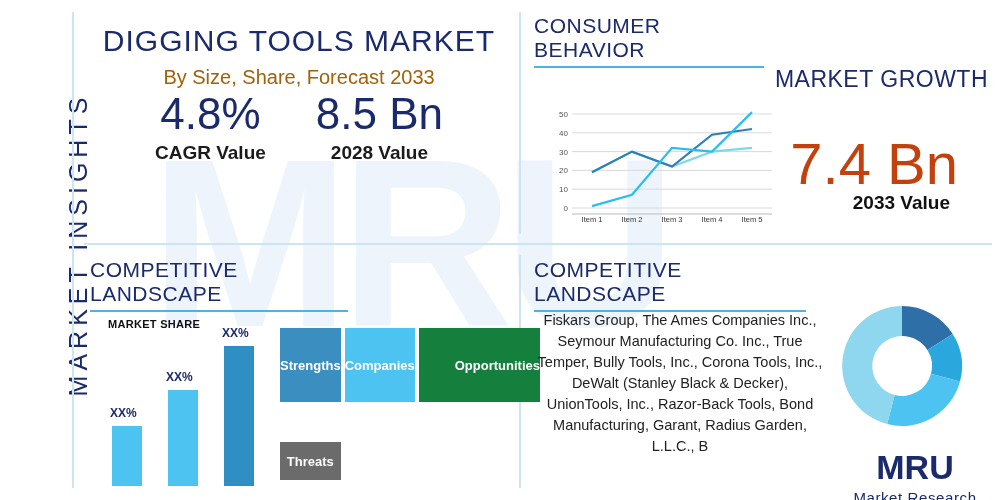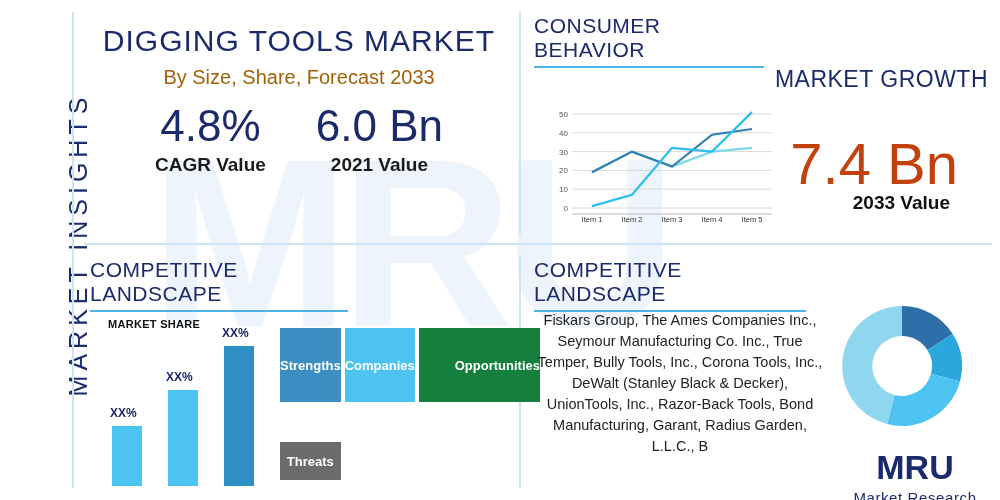--- a/index.html
+++ b/index.html
@@ -40,21 +40,21 @@
   .rail-line{
     position:absolute;left:72px;top:12px;width:2px;height:476px;background:#cfe4f2;
   }
 
   
   .tl{position:absolute;left:84px;top:12px;width:430px;height:222px;text-align:center;}
   .title{
     font-size:30px;letter-spacing:1px;color:#1b2a6b;font-weight:400;margin-top:12px;
   }
   .subtitle{font-size:20px;color:#a16207;margin-top:8px;font-weight:400;}
-  .kpis{display:flex;justify-content:center;gap:50px;margin-top:12px;}
+  .kpis{display:flex;justify-content:center;gap:50px;}
   .kpi-val{font-size:44px;color:#1b2a6b;font-weight:400;line-height:1.15;}
   .kpi-lab{font-size:19px;color:#1b1b1b;font-weight:700;margin-top:2px;}
 
   
   .vdiv{position:absolute;left:519px;top:12px;width:2px;height:222px;background:#cfe4f2;}
   
   .hdiv{position:absolute;left:84px;top:243px;width:908px;height:2px;background:#cfe4f2;}
   
   .vdiv2{position:absolute;left:519px;top:255px;width:2px;height:233px;background:#cfe4f2;}
 
@@ -106,22 +106,22 @@
 
   <div class="tl">
     <div class="title">DIGGING TOOLS MARKET</div>
     <div class="subtitle">By Size, Share, Forecast 2033</div>
     <div class="kpis">
       <div>
         <div class="kpi-val">4.8%</div>
         <div class="kpi-lab">CAGR Value</div>
       </div>
       <div>
-        <div class="kpi-val">6.0 Bn</div>
-        <div class="kpi-lab">2021 Value</div>
+        <div class="kpi-val">8.5 Bn</div>
+        <div class="kpi-lab">2028 Value</div>
       </div>
     </div>
   </div>
 
   <div class="vdiv"></div>
   <div class="hdiv"></div>
   <div class="vdiv2"></div>
 
   <div class="tr">
     <div style="width:230px;">

